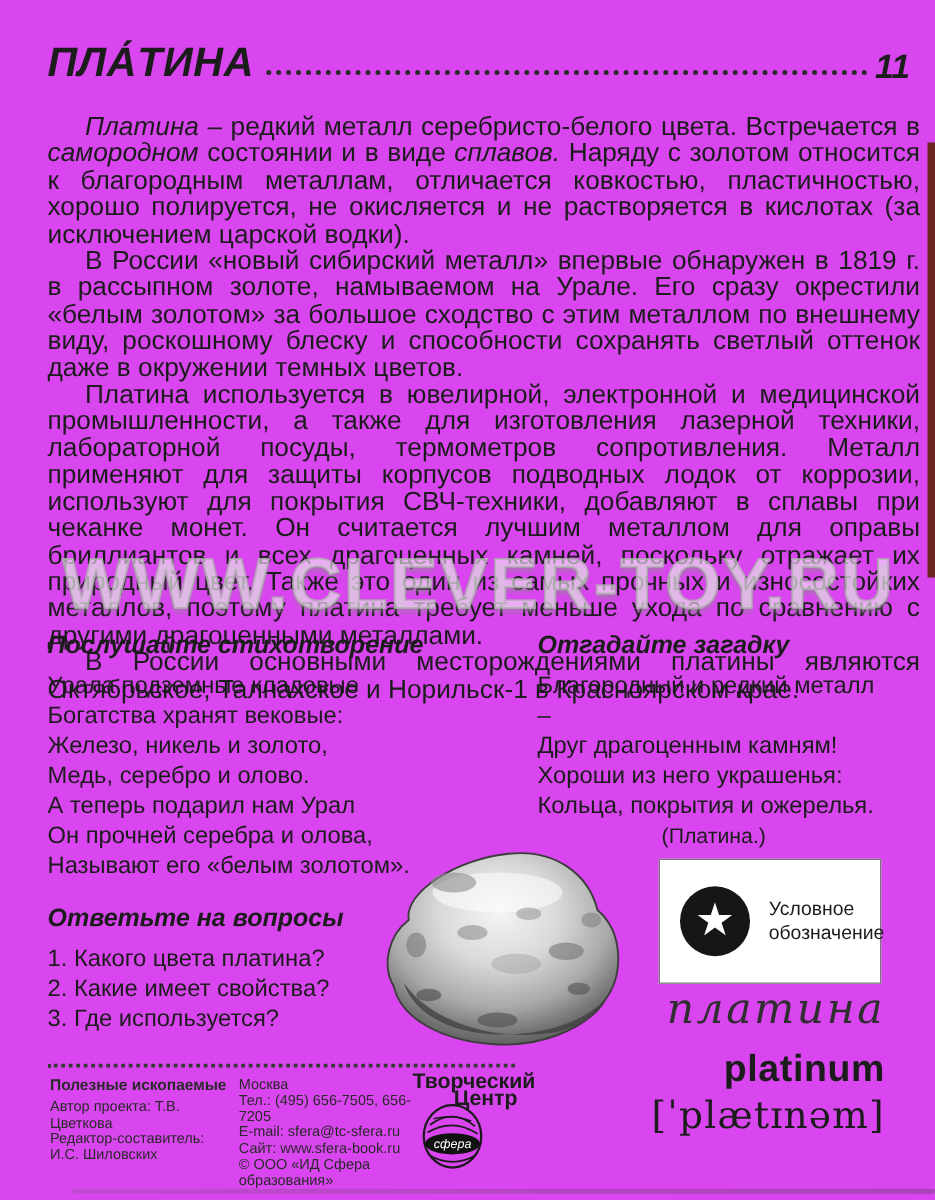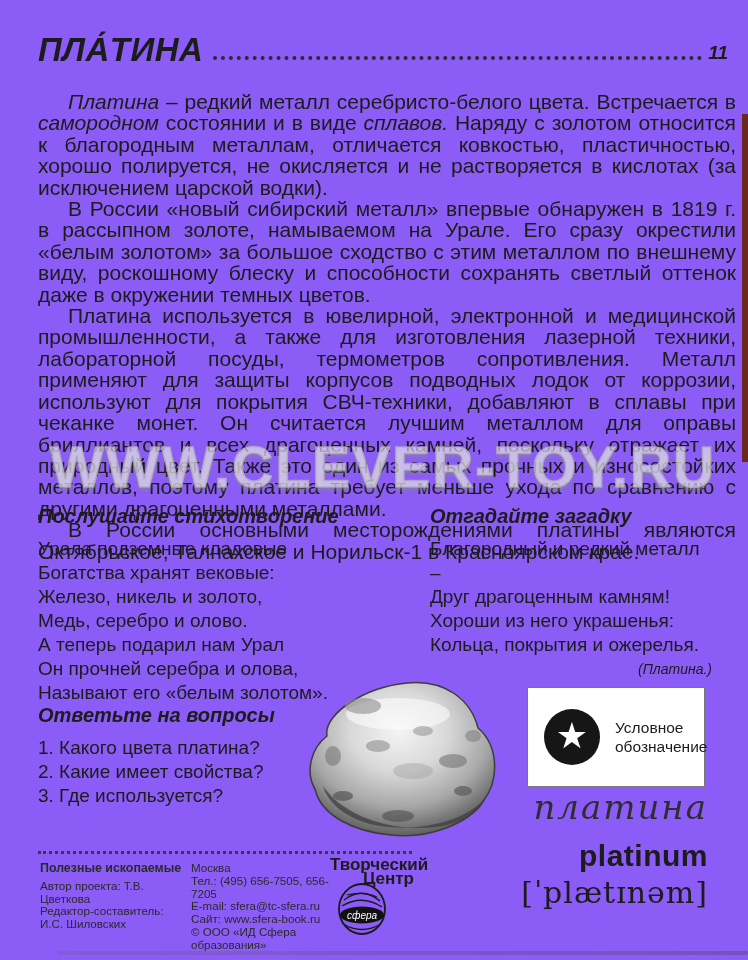--- a/index.html
+++ b/index.html
@@ -1,44 +1,44 @@
 <!DOCTYPE html>
 <html><head>
 <meta charset="utf-8">
 <style>
   html,body{margin:0;padding:0;}
   .page{
     position:relative; width:748px; height:960px; overflow:hidden;
-    background:#8b5cf6; color:#1c1c1c;
+    background:#d946ef; color:#1c1c1c;
     font-family:"Liberation Sans", sans-serif;
   }
   
   .title-row{position:absolute; top:32px; left:38px; right:20px; display:flex; align-items:flex-end;}
   .page-title{font-size:33px; font-weight:bold; font-style:italic; letter-spacing:.5px; white-space:nowrap; line-height:36px;}
   .leader{flex:1; border-bottom:4px dotted #2b2b2b; margin:0 6px 8px 10px; height:0;}
-  .page-number{font-size:19px; font-style:italic; font-weight:bold; line-height:30px;}
+  .page-number{font-size:27px; font-style:italic; font-weight:bold; line-height:30px;}
   
   .article{position:absolute; top:91px; left:38px; width:698px; font-size:21px; line-height:21.4px; text-align:justify;}
   .article p{margin:0; text-indent:30px;}
   
   .watermark{
     position:absolute; top:434px; left:50px; width:700px;
     font-size:57px; font-weight:bold; letter-spacing:2px; white-space:nowrap;
     color:rgba(255,255,255,0.55);
     -webkit-text-stroke:1.5px rgba(175,175,175,0.8);
     text-shadow:0 4px 3px rgba(140,140,140,0.45);
     pointer-events:none; z-index:5;
   }
   
   .section-heading{font-size:20px; font-weight:bold; font-style:italic; margin:0 0 9px 0;}
   .poem{position:absolute; top:505px; left:38px; width:380px;}
   .riddle{position:absolute; top:505px; left:430px; width:284px;}
   .line-list div{font-size:19px; line-height:24px;}
-  .riddle-answer{font-size:14px; line-height:24px; font-style:italic; text-align:right; padding-right:2px;}
-  .questions{position:absolute; top:704px; left:38px; width:320px;}
+  .riddle-answer{font-size:17px; line-height:24px; text-align:center; padding-right:2px;}
+  .questions{position:absolute; top:724px; left:38px; width:320px;}
   
   .nugget{position:absolute; top:676px; left:303px; width:204px; height:168px;}
   
   .legend-box{
     position:absolute; top:687px; left:527px; width:178px; height:100px;
     border:1.5px solid #777; box-sizing:border-box;
     display:flex; align-items:center; padding-left:16px; gap:15px; background:#fff;
   }
   .legend-circle{width:56px; height:56px; background:#161616; border-radius:50%;
     display:flex; align-items:center; justify-content:center; flex:0 0 auto;}

